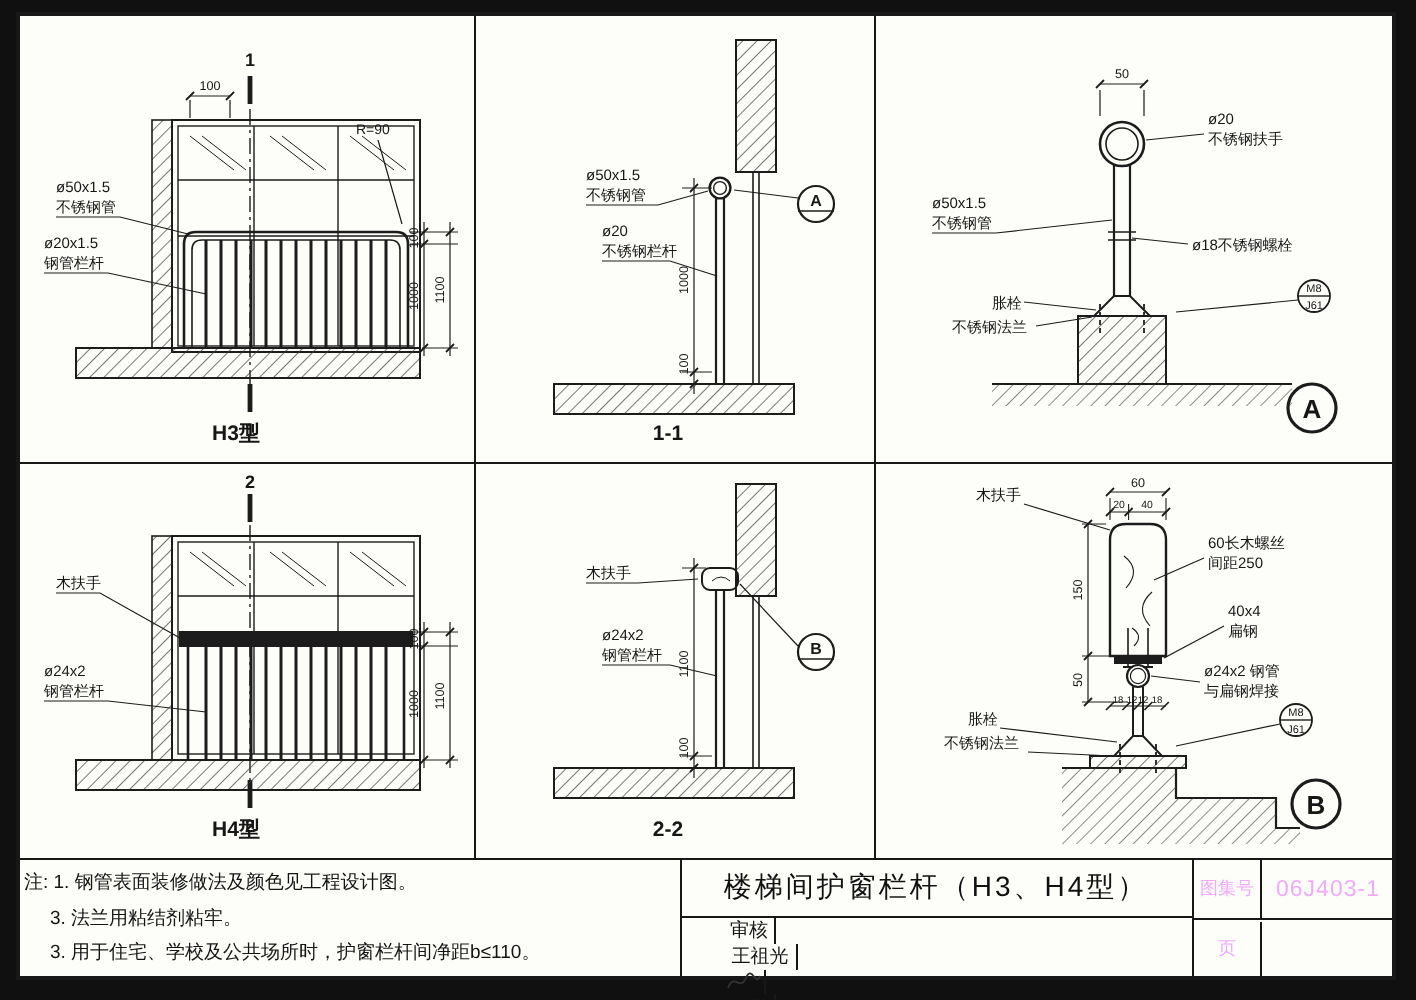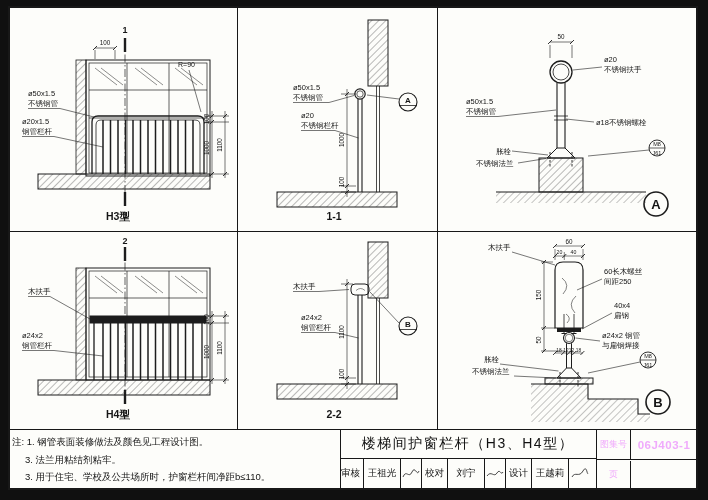--- a/index.html
+++ b/index.html
@@ -9,33 +9,33 @@
            background:#fdfdfa; border:2px solid #181818; box-sizing:border-box; }
   .gridline { position:absolute; background:#181818; }
   svg.panel { position:absolute; }
   svg text { fill:#161616; stroke:none; font-family:"Liberation Sans",sans-serif; }
   .notes { position:absolute; left:12px; top:433px; width:318px; font-size:9.5px;
            color:#141414; line-height:1.85; }
   .notes .ind { padding-left:13px; }
   .tb-title { position:absolute; left:341px; top:430px; width:254px; height:28px;
               display:flex; align-items:center; justify-content:center;
               font-weight:normal; font-size:14px; letter-spacing:1.5px; color:#111; }
-  .tb-staff { position:absolute; left:338px; top:459.2px; width:254px; height:29px;
-              display:flex; font-size:9.5px; color:#141414; }
+  .tb-staff { position:absolute; left:362px; top:459.2px; width:254px; height:29px;
+              display:flex; font-size:9.5px; color:#141414;flex-direction:column; }
   .tb-staff .cell { display:flex; align-items:center; justify-content:center;
                     border-right:1px solid #181818; box-sizing:border-box; height:100%; }
   .tb-staff .role { width:26px; }
   .tb-staff .name { width:37px; }
   .tb-staff .sig  { width:21px; }
   .tb-staff .sig.last { border-right:none; }
   .atlas-row { position:absolute; left:597px; width:100px; display:flex; color:#f0abfc; }
   .atlas-row .a-label { width:34px; border-right:1px solid #181818; box-sizing:border-box;
                         display:flex; align-items:center; justify-content:center; font-size:9px; }
   .atlas-row .a-value { flex:1; display:flex; align-items:center; justify-content:center;
-                        font-weight:bold; font-size:11.5px; letter-spacing:0.5px; }
+                        font-weight:normal; font-size:11.5px; letter-spacing:0.5px; }
   .r1 { top:430px; height:29px; }
   .r2 { top:460.5px; height:27.5px; }
 </style>
 </head>
 <body>
 
 <div class="sheet">
 
   <svg width="0" height="0" style="position:absolute">
     <defs>

